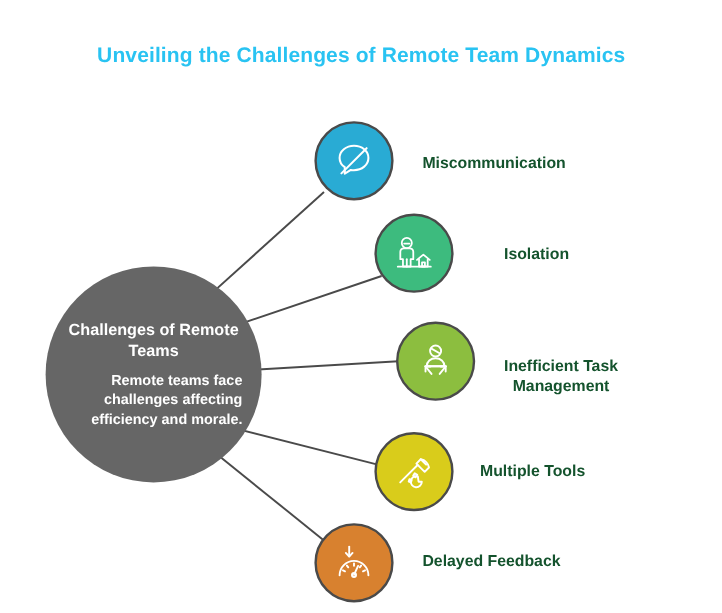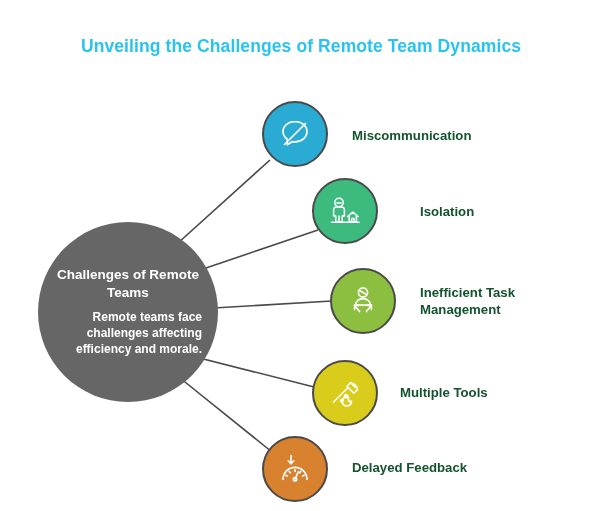--- a/index.html
+++ b/index.html
@@ -101,21 +101,21 @@
 
   
   .node-0 { left: 262px; top: 101px; background: #29abd4; }
   .node-1 { left: 312px; top: 178px; background: #3dbb7e; }
   .node-2 { left: 330px; top: 268px; background: #8cbe3f; }
   .node-3 { left: 312px; top: 360px; background: #d9cc1b; }
   .node-4 { left: 262px; top: 436px; background: #d8812f; }
 
   .label-0 { left: 352px; top: 127px; }
   .label-1 { left: 400px; top: 203px; margin-left: 20px; }
-  .label-2 { left: 420px; top: 284px; }
+  .label-2 { left: 420px; top: 296px; text-align: center; }
   .label-3 { left: 400px; top: 384px; }
   .label-4 { left: 352px; top: 459px; }
 </style>
 </head>
 <body>
 
 <div id="infographic">
 
   <div class="title">Unveiling the Challenges of Remote Team Dynamics</div>
 

